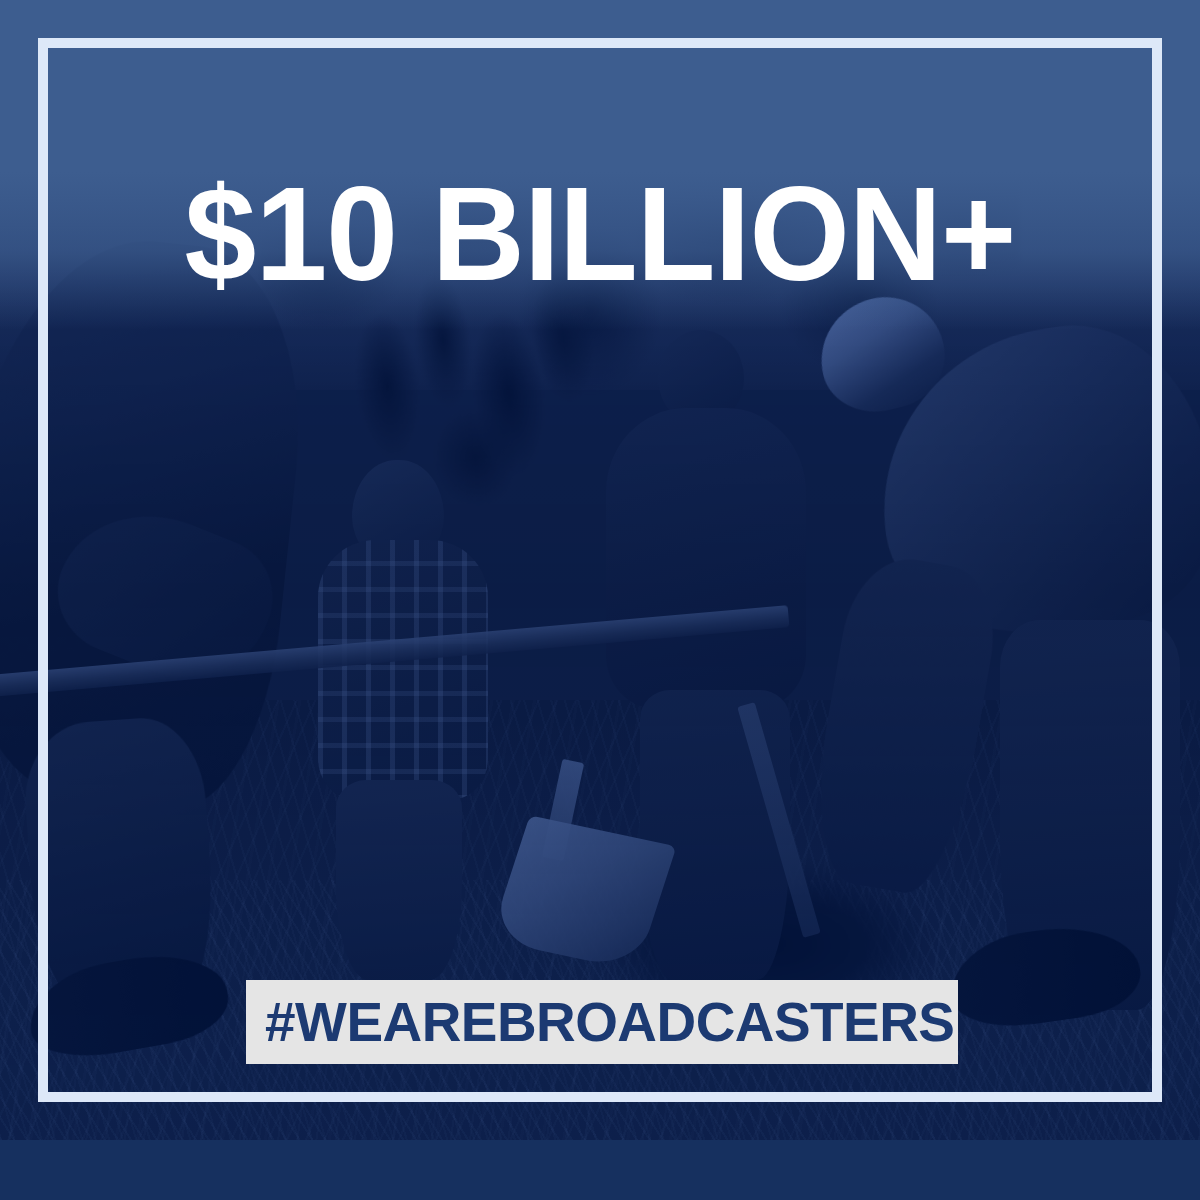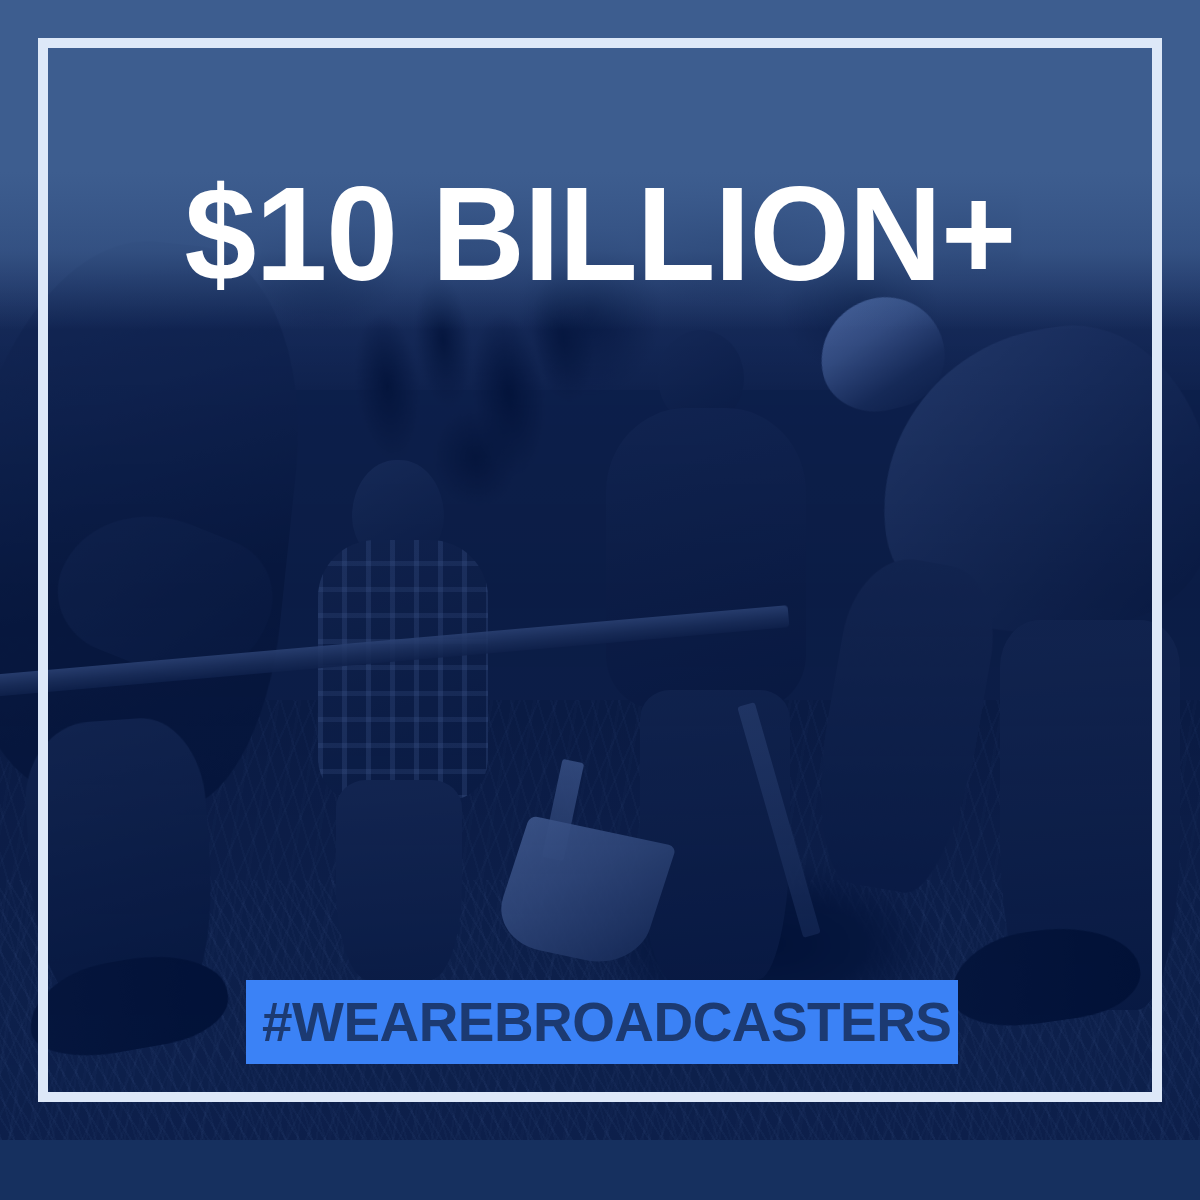--- a/index.html
+++ b/index.html
@@ -259,22 +259,22 @@
     font-weight:bold;
     font-size:84px;
     line-height:1.32;
     letter-spacing:-.5px;
   }
   .subline{ display:block; white-space:nowrap; transform:scaleX(.96); }
 
   .hashtag-bar{
     position:absolute;
     left:246px; top:980px; width:712px; height:84px;
-    background:#3b82f6;
-    display:flex; align-items:center; justify-content:flex-end;
+    background:#e5e5e5;
+    display:flex; align-items:center; justify-content:flex-start;padding-left:12px;
   }
   .hashtag{
     color:#1c3a72;
     font-weight:bold;
     font-size:56px;
     letter-spacing:-.5px;
     line-height:1;
     white-space:nowrap;
     transform:scaleX(.98);
   }

